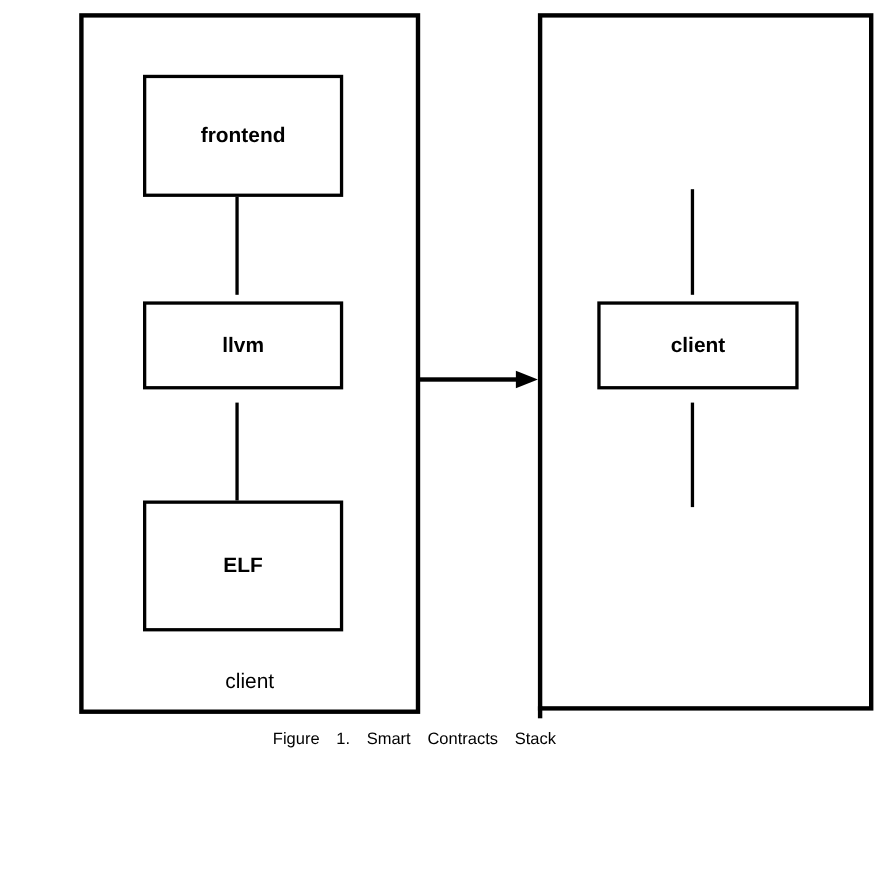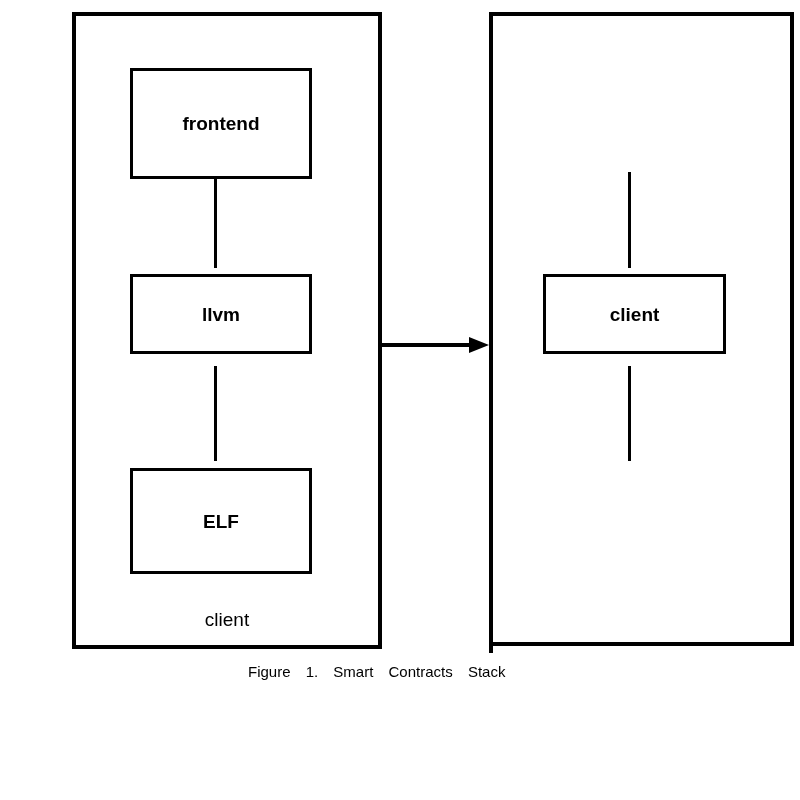--- a/index.html
+++ b/index.html
@@ -83,21 +83,21 @@
     justify-content: center;
     font-size: 19px;
     line-height: 19px;
     z-index: 3;
     font-weight: bold;
   }
   .node-left  { left: 130px; width: 182px; }
   .node-right { left: 543px; width: 183px; }
   .row-1 { top: 68px;  height: 111px; }
   .row-2 { top: 262px; height: 80px; margin-top: 12px; }
-  .row-3 { top: 468px; height: 106px; }
+  .row-3 { top: 455px; height: 119px; }
 
   
   .connector-v {
     position: absolute;
     width: 3px;
     background: #000000;
     z-index: 1;
   }
   .conn-left  { left: 214px; }
   .conn-right { left: 628px; }

